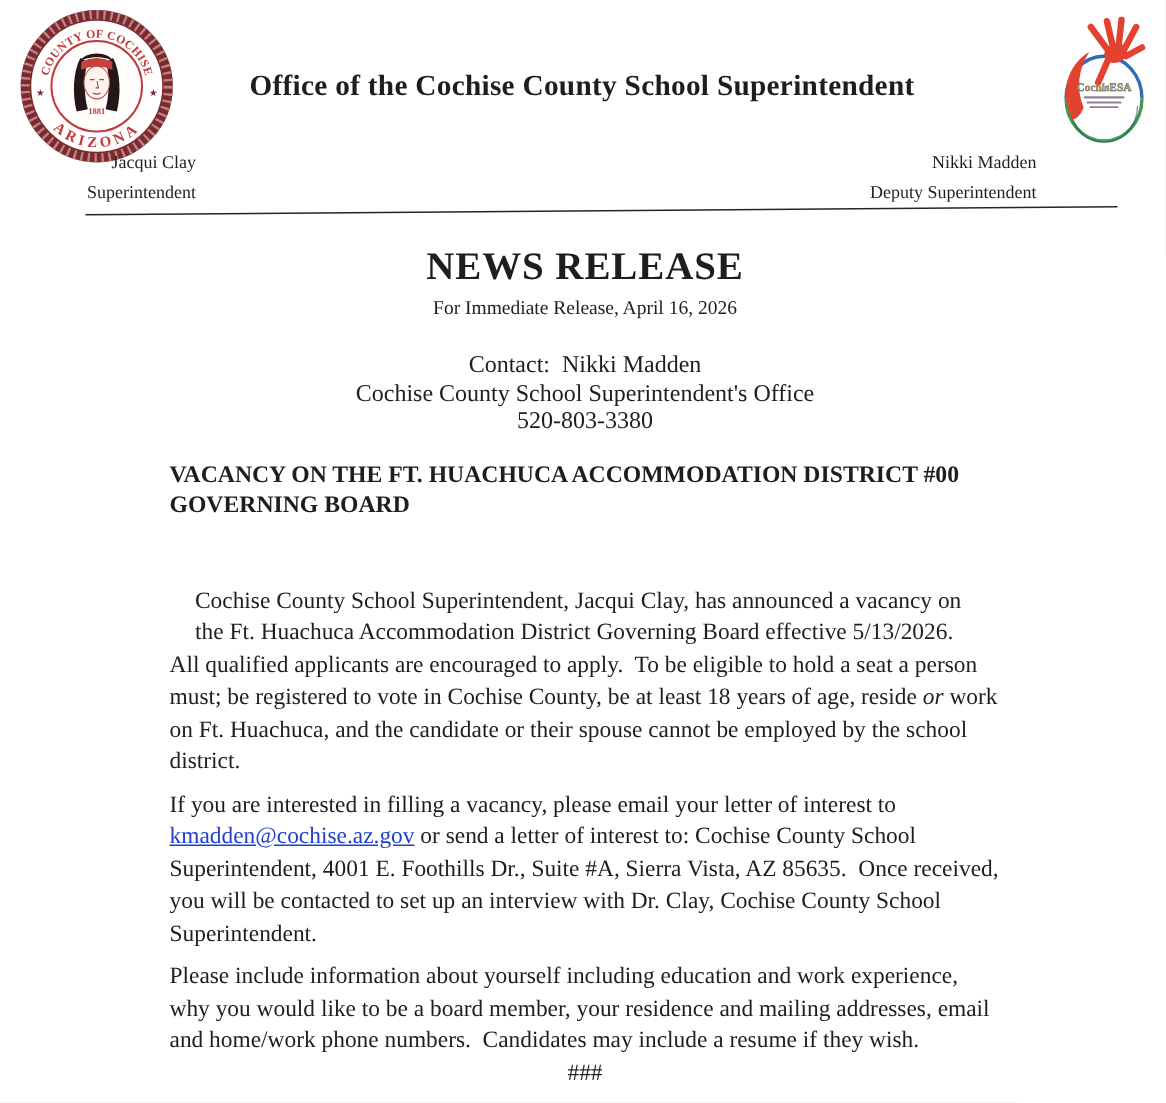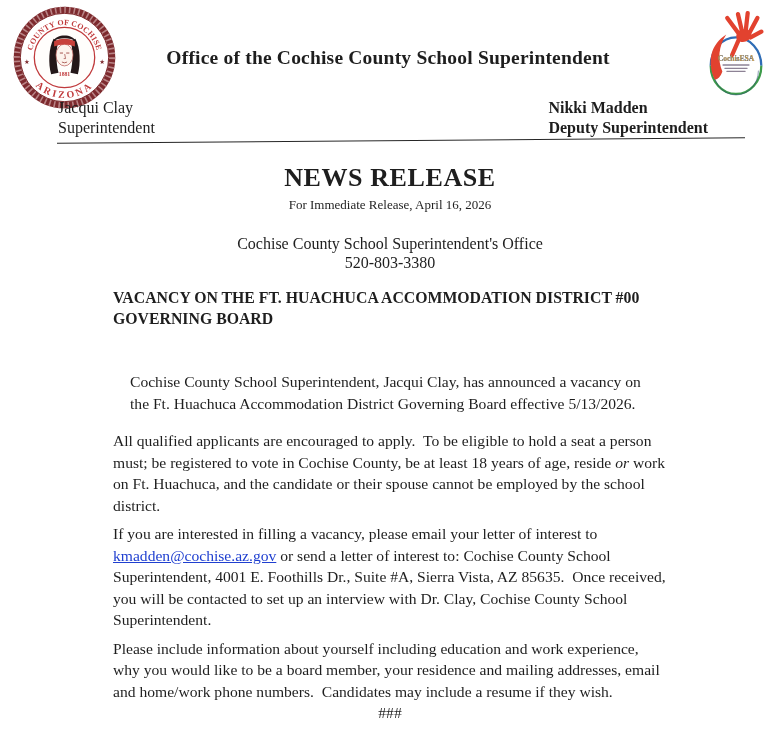--- a/index.html
+++ b/index.html
@@ -13,23 +13,23 @@
     margin: 0 auto;
   }
   
   .seal { position:absolute; left:13px; top:6px; width:103px; height:103px; }
   .office-title {
     position:absolute; left:115px; top:47px; width:546px;
     text-align:center; font-weight:bold; font-size:19.5px; letter-spacing:0.2px;
   }
   .esa-logo { position:absolute; left:699px; top:11px; width:74px; height:88px; }
   .officials { position:absolute; top:98px; left:0; right:0; height:42px; }
-  .official { position:absolute; text-align:left; font-size:16px; line-height:20px; }
+  .official { position:absolute; text-align:right; font-size:12px; line-height:20px; }
   .official.left  { left:58px; }
-  .official.right { right:69px;font-weight:bold; }
+  .official.right { right:86px; }
   .divider {
     position:absolute; left:57px; top:140px; width:688px; height:0;
     border-top:1.8px solid #262626; transform:rotate(-0.45deg);
   }
   
   .main { position:absolute; left:113px; top:160px; width:554px; }
   .news-title {
     text-align:center; font-weight:bold; font-size:26px;
     letter-spacing:0.6px; margin-top:5px; line-height:26px;
   }
@@ -38,21 +38,21 @@
   .contact-line { white-space:pre; }
   .headline {
     margin-top:16px; font-weight:bold;
     font-size:15.8px; line-height:20.5px;
   }
   .para {
     font-size:15.6px; line-height:21.5px; margin:0;
     white-space:pre-wrap;
   }
   .para.p1 { margin-top:42px; padding-left:17px; padding-right:4px; }
-  .para.p2 { margin-top:16px; }
+  .para.p2 { }
   .para.p3 { margin-top:7px; }
   .para.p4 { margin-top:7px; }
   .italic { font-style:italic; }
   .email-link { color: var(--link_blue, #1f3fd0); text-decoration:underline; cursor:pointer; }
   .end-mark { text-align:center; font-size:15.6px; line-height:21.5px; margin-top:0; }
 </style>
 </head>
 <body>
 
 <div class="page">
@@ -122,20 +122,21 @@
     </div>
   </div>
 
   <div class="divider"></div>
 
   <div class="main">
     <div class="news-title">NEWS RELEASE</div>
     <div class="dateline">For Immediate Release, April 16, 2026</div>
 
     <div class="contact-block">
+      <div class="contact-line">Contact:  Nikki Madden</div>
       <div class="contact-line">Cochise County School Superintendent's Office</div>
       <div class="contact-line">520-803-3380</div>
     </div>
 
     <div class="headline">
       <div>VACANCY ON THE FT. HUACHUCA ACCOMMODATION DISTRICT #00</div>
       <div>GOVERNING BOARD</div>
     </div>
 
     <p class="para p1"><span>Cochise County School Superintendent, Jacqui Clay, has announced a vacancy on the Ft. Huachuca Accommodation District Governing Board effective 5/13/2026.</span></p>

